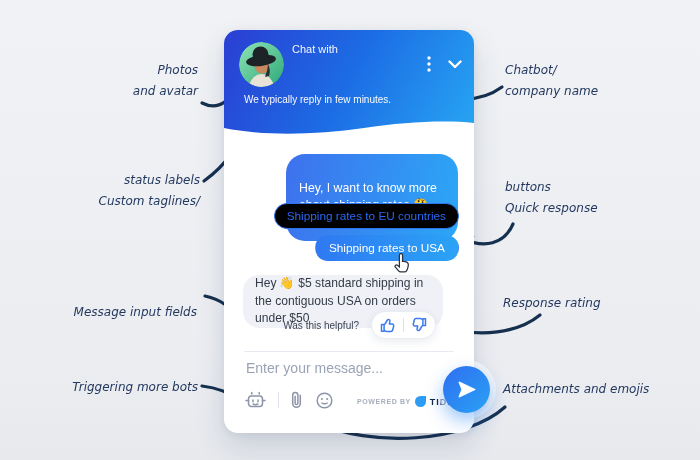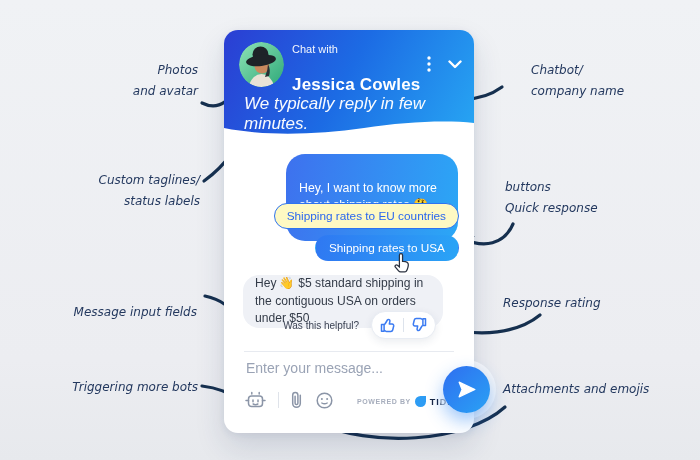--- a/index.html
+++ b/index.html
@@ -22,33 +22,33 @@
     box-shadow:0 14px 30px rgba(25,47,90,.14),0 2px 8px rgba(25,47,90,.07);
   }
   .header{
     position:absolute;left:0;top:0;width:250px;height:106px;
     background:linear-gradient(118deg,#2b3ed3 0%,#1c6be4 48%,#27a6f3 100%);
     border-radius:14px 14px 0 0;overflow:hidden;
   }
   .header .wave{position:absolute;left:0;bottom:-1px;width:250px;height:22px;display:block;}
   .avatar{position:absolute;left:15px;top:12px;width:45px;height:45px;border-radius:50%;overflow:hidden;}
   .head-text{position:absolute;left:68px;top:13px;color:#fff;}
-  .head-pre{font-size:11px;opacity:.95;margin-bottom:20px;}
+  .head-pre{font-size:11px;opacity:.95;margin-bottom:0;}
   .head-name{font-size:17px;font-weight:700;letter-spacing:.2px;}
   .head-actions{position:absolute;right:10px;top:24px;display:flex;align-items:center;gap:13px;}
   .icon-btn{display:flex;align-items:center;justify-content:center;cursor:pointer;background:none;border:none;padding:2px;}
-  .tagline{position:absolute;left:20px;top:64px;color:rgba(255,255,255,.97);font-size:17px;font-style:italic;}
+  .tagline{position:absolute;left:20px;top:64px;color:rgba(255,255,255,.97);font-size:10px;}
   
   .msg-visitor{
     position:absolute;right:16px;top:124px;max-width:172px;box-sizing:border-box;
     background:linear-gradient(100deg,#3e71ee 0%,#2ba7f6 100%);
     color:#fff;font-size:12.3px;line-height:1.42;padding:26px 13px;border-radius:19px;
   }
   .quick{position:absolute;right:15px;white-space:nowrap;font-size:11.8px;border-radius:16px;cursor:pointer;}
-  .quick-outline{top:173px;background:#fef9c3;border:1.5px solid #2e73f0;color:#2b67ef;padding:5px 12px;}
+  .quick-outline{top:173px;background:#000000;border:1.5px solid #2e73f0;color:#2b67ef;padding:5px 12px;}
   .quick-filled{top:205px;background:linear-gradient(100deg,#2f78f2 0%,#2aa4f6 100%);border:1.5px solid transparent;color:#fff;padding:5px 13px;}
   .cursor-glyph{position:absolute;left:168px;top:223px;z-index:5;}
   .msg-bot{
     position:absolute;left:19px;top:245px;width:200px;box-sizing:border-box;
     background:#eff1f6;color:#333b48;font-size:12.1px;line-height:1.45;
     padding:0 12px;border-radius:16px;
   }
   .rating-row{position:absolute;right:38px;top:281px;display:flex;align-items:center;gap:12px;}
   .rating-label{font-size:10px;color:#3c4354;}
   .rating-pill{
@@ -92,27 +92,27 @@
     <path d="M 202,386 C 220,388 232,394 242,401" marker-end="url(#ah)"></path>
     <path d="M 540,315 C 518,333 480,338 444,327" marker-end="url(#ah)"></path>
     <path d="M 505,407 C 465,443 370,448 316,422" marker-end="url(#ah)"></path>
   </g>
 </svg>
 
 <div class="ann right-al" style="right:502px;top:60px">
   <div>Photos</div>
   <div>and avatar</div>
 </div>
-<div class="ann" style="left:531px;top:60px">
+<div class="ann" style="left:505px;top:60px">
   <div>Chatbot/</div>
   <div>company name</div>
 </div>
 <div class="ann right-al" style="right:500px;top:170px">
+  <div>status labels</div>
   <div>Custom taglines/</div>
-  <div>status labels</div>
 </div>
 <div class="ann" style="left:505px;top:177px">
   <div>buttons</div>
   <div>Quick response</div>
 </div>
 <div class="ann right-al" style="right:503px;top:302px">
   <div>Message input fields</div>
 </div>
 <div class="ann" style="left:503px;top:293px">
   <div>Response rating</div>
@@ -146,21 +146,20 @@
           <path d="M9,46 Q13,32 22.5,32 Q32,32 36,46 Z" fill="#e9e2d6"></path>
           <circle cx="23" cy="24" r="7.5" fill="#c9895e"></circle>
           <circle cx="21.5" cy="12.5" r="8" fill="#1e2328"></circle>
           <ellipse cx="22" cy="18.5" rx="15" ry="5.5" fill="#1e2328" transform="rotate(-7 22 18.5)"></ellipse>
           <path d="M29,22 q3,6 1,12 l-4,1 q3,-7 3,-13z" fill="#2a2e33"></path>
         </g>
       </svg>
     </div>
     <div class="head-text">
       <div class="head-pre">Chat with</div>
-      <div class="head-name">Jessica Cowles</div>
     </div>
     <div class="head-actions">
       <button class="icon-btn" aria-label="menu">
         <svg width="4" height="16" viewBox="0 0 4 16">
           <circle cx="2" cy="2" r="1.7" fill="#fff"></circle>
             <circle cx="2" cy="8" r="1.7" fill="#fff"></circle>
             <circle cx="2" cy="14" r="1.7" fill="#fff"></circle>
         </svg>
       </button>
       <button class="icon-btn" aria-label="minimize">

